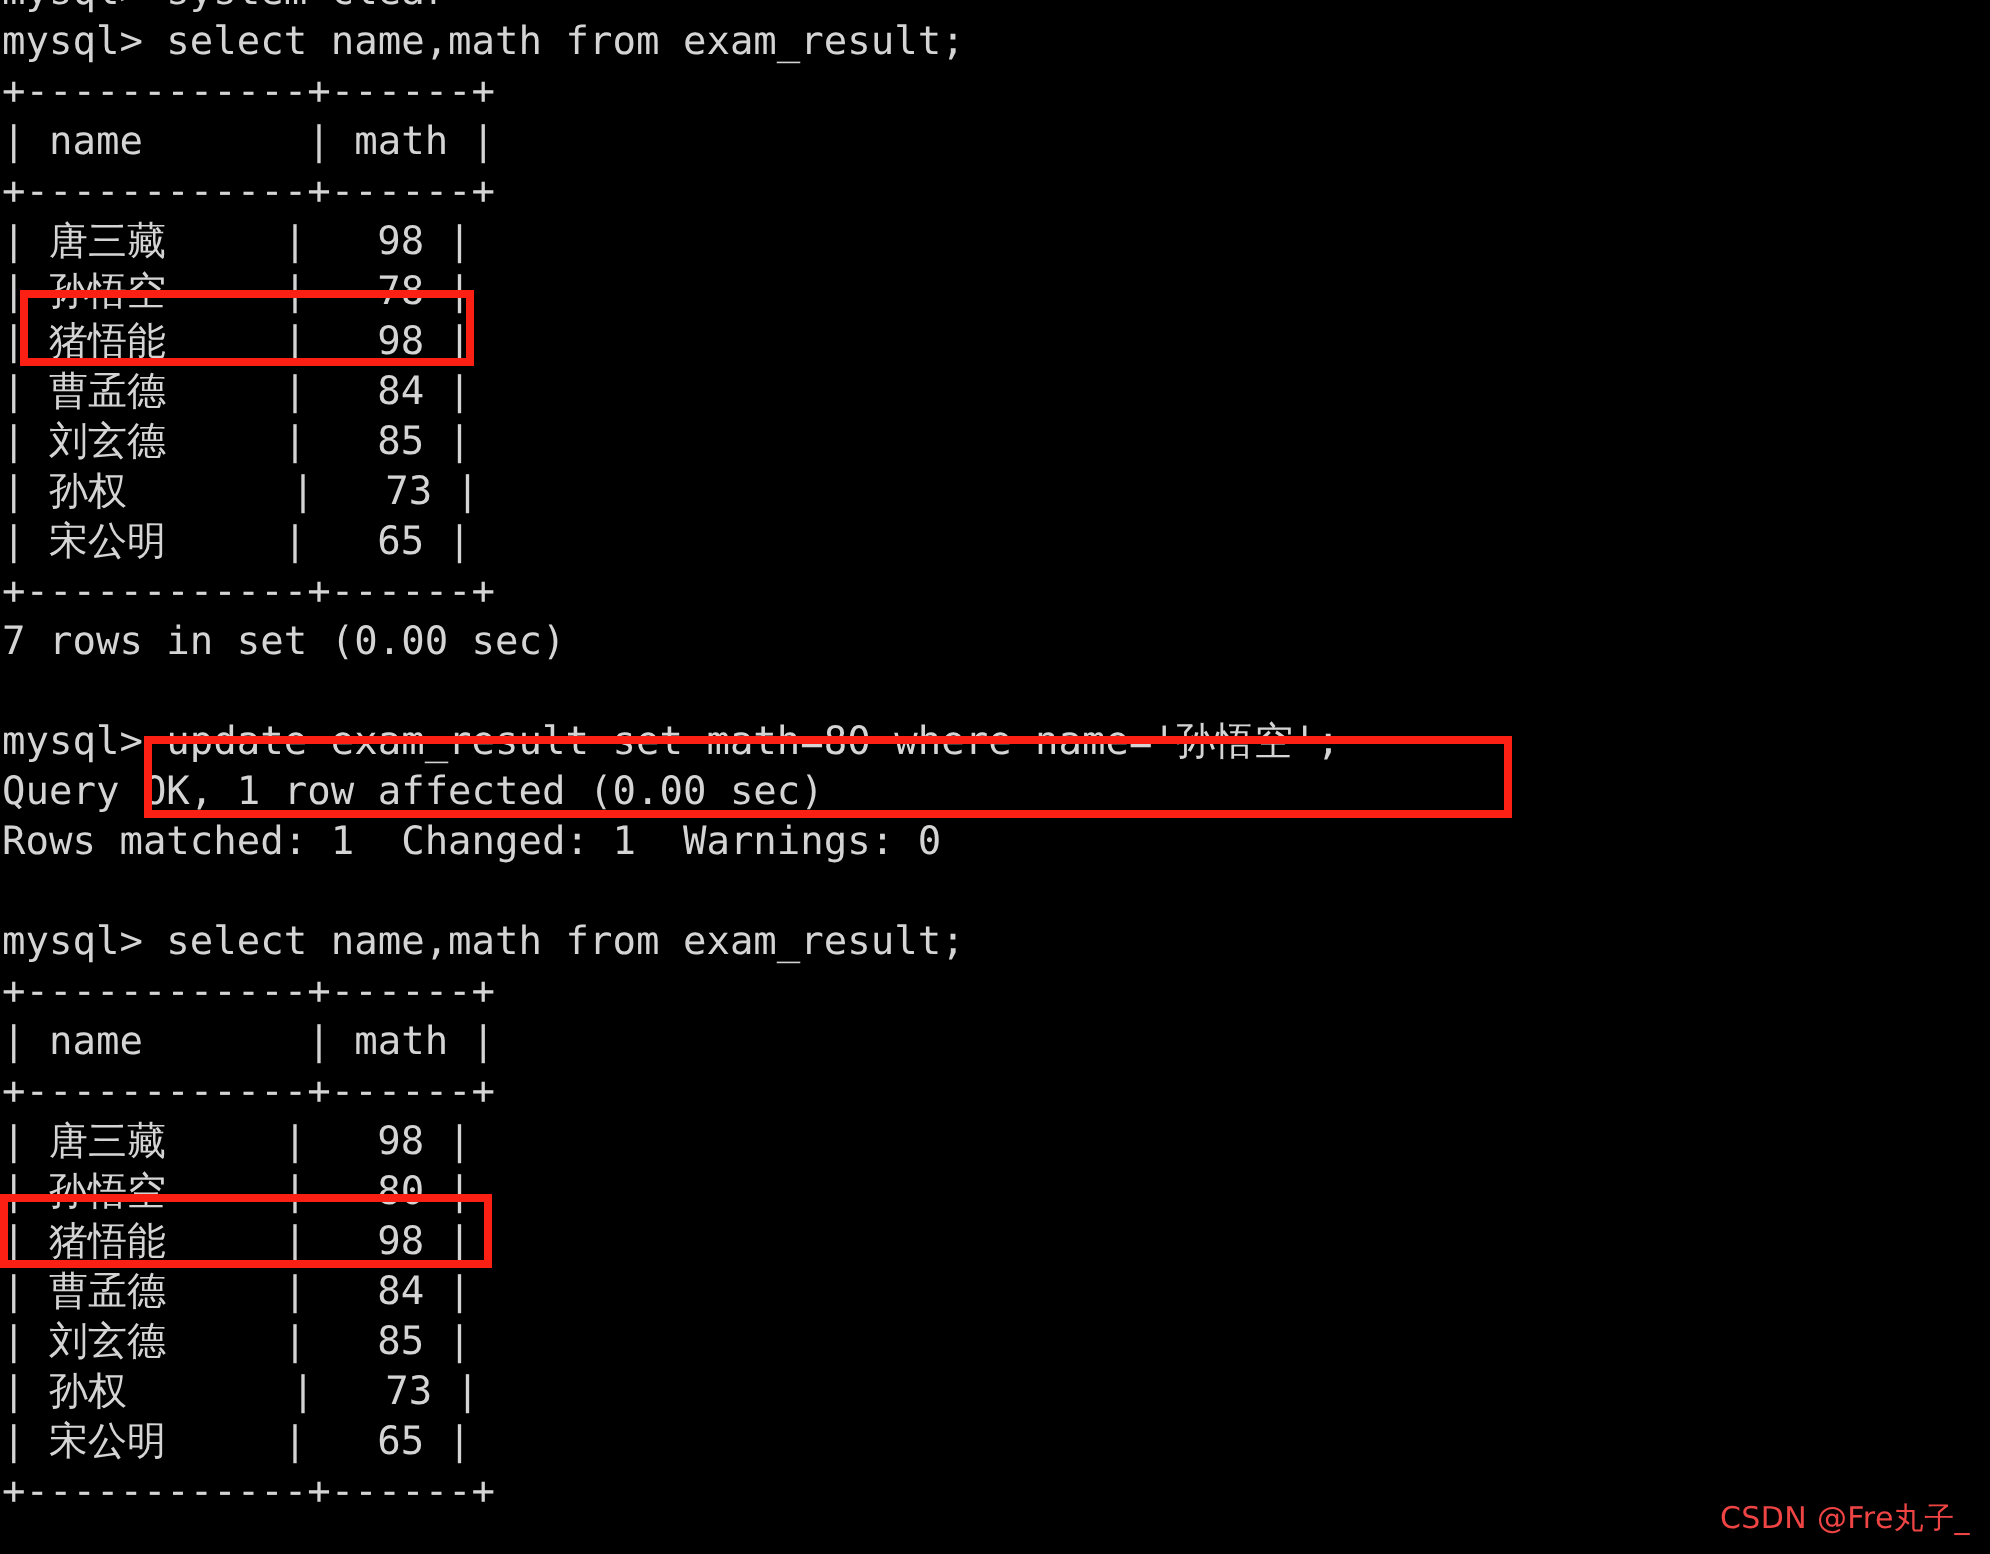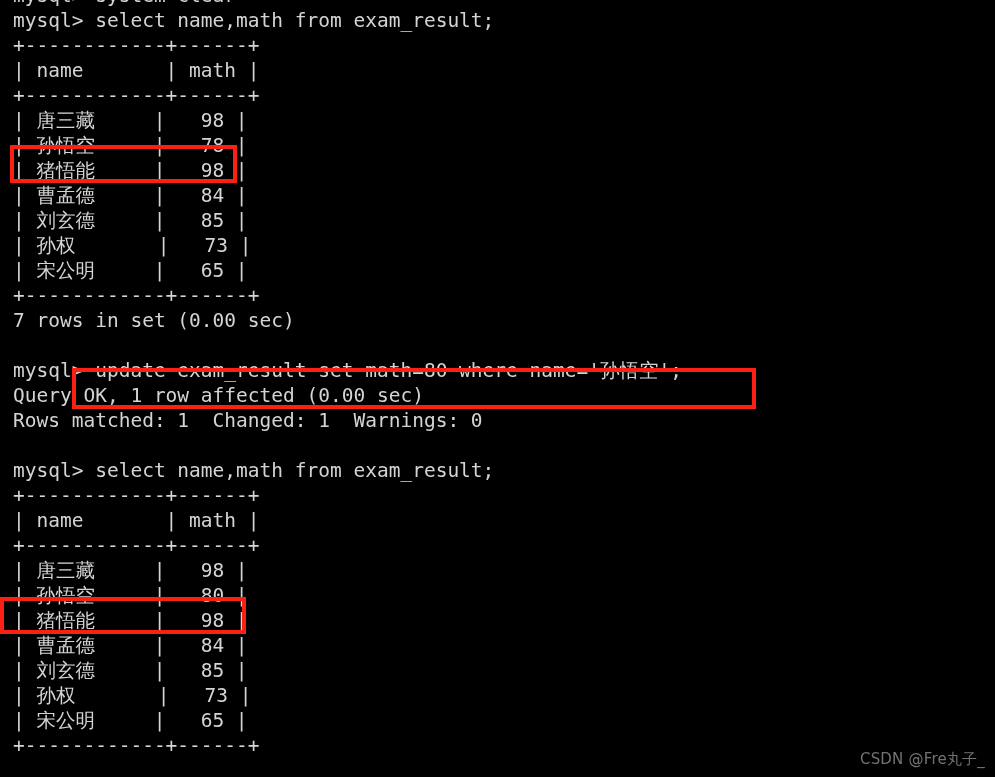--- a/index.html
+++ b/index.html
@@ -37,21 +37,21 @@
     line-height: 25px;
     letter-spacing: 0px;
     color: #d4d4d4;
     white-space: pre;
     font-weight: 400;
     -webkit-font-smoothing: none;
   }
   .line {
     height: 25px;
     white-space: pre;
-    padding-left: 13px;
+    padding-left: 1px;
   }
   .line.blank {
     color: transparent;
   }
 
   
   .highlight-box {
     position: absolute;
     border-style: solid;
     border-color: #fc1f13;
@@ -60,21 +60,21 @@
     background: transparent;
   }
 
   
   .watermark {
     position: absolute;
     right: 10px;
     bottom: 8px;
     font-family: "DejaVu Sans", "Liberation Sans", sans-serif;
     font-size: 15px;
-    color: #737373;
+    color: #ef4444;
     letter-spacing: 0.2px;
     white-space: nowrap;
   }
 </style>
 </head>
 <body>
 
 <div id="terminal">
 
   <div class="term-lines" id="term-lines"><div class="line">mysql&gt; system clear</div><div class="line">mysql&gt; select name,math from exam_result;</div><div class="line">+------------+------+</div><div class="line">| name       | math |</div><div class="line">+------------+------+</div><div class="line">| 唐三藏     |   98 |</div><div class="line">| 孙悟空     |   78 |</div><div class="line">| 猪悟能     |   98 |</div><div class="line">| 曹孟德     |   84 |</div><div class="line">| 刘玄德     |   85 |</div><div class="line">| 孙权       |   73 |</div><div class="line">| 宋公明     |   65 |</div><div class="line">+------------+------+</div><div class="line">7 rows in set (0.00 sec)</div><div class="line blank"> </div><div class="line">mysql&gt; update exam_result set math=80 where name='孙悟空';</div><div class="line">Query OK, 1 row affected (0.00 sec)</div><div class="line">Rows matched: 1  Changed: 1  Warnings: 0</div><div class="line blank"> </div><div class="line">mysql&gt; select name,math from exam_result;</div><div class="line">+------------+------+</div><div class="line">| name       | math |</div><div class="line">+------------+------+</div><div class="line">| 唐三藏     |   98 |</div><div class="line">| 孙悟空     |   80 |</div><div class="line">| 猪悟能     |   98 |</div><div class="line">| 曹孟德     |   84 |</div><div class="line">| 刘玄德     |   85 |</div><div class="line">| 孙权       |   73 |</div><div class="line">| 宋公明     |   65 |</div><div class="line">+------------+------+</div></div>

